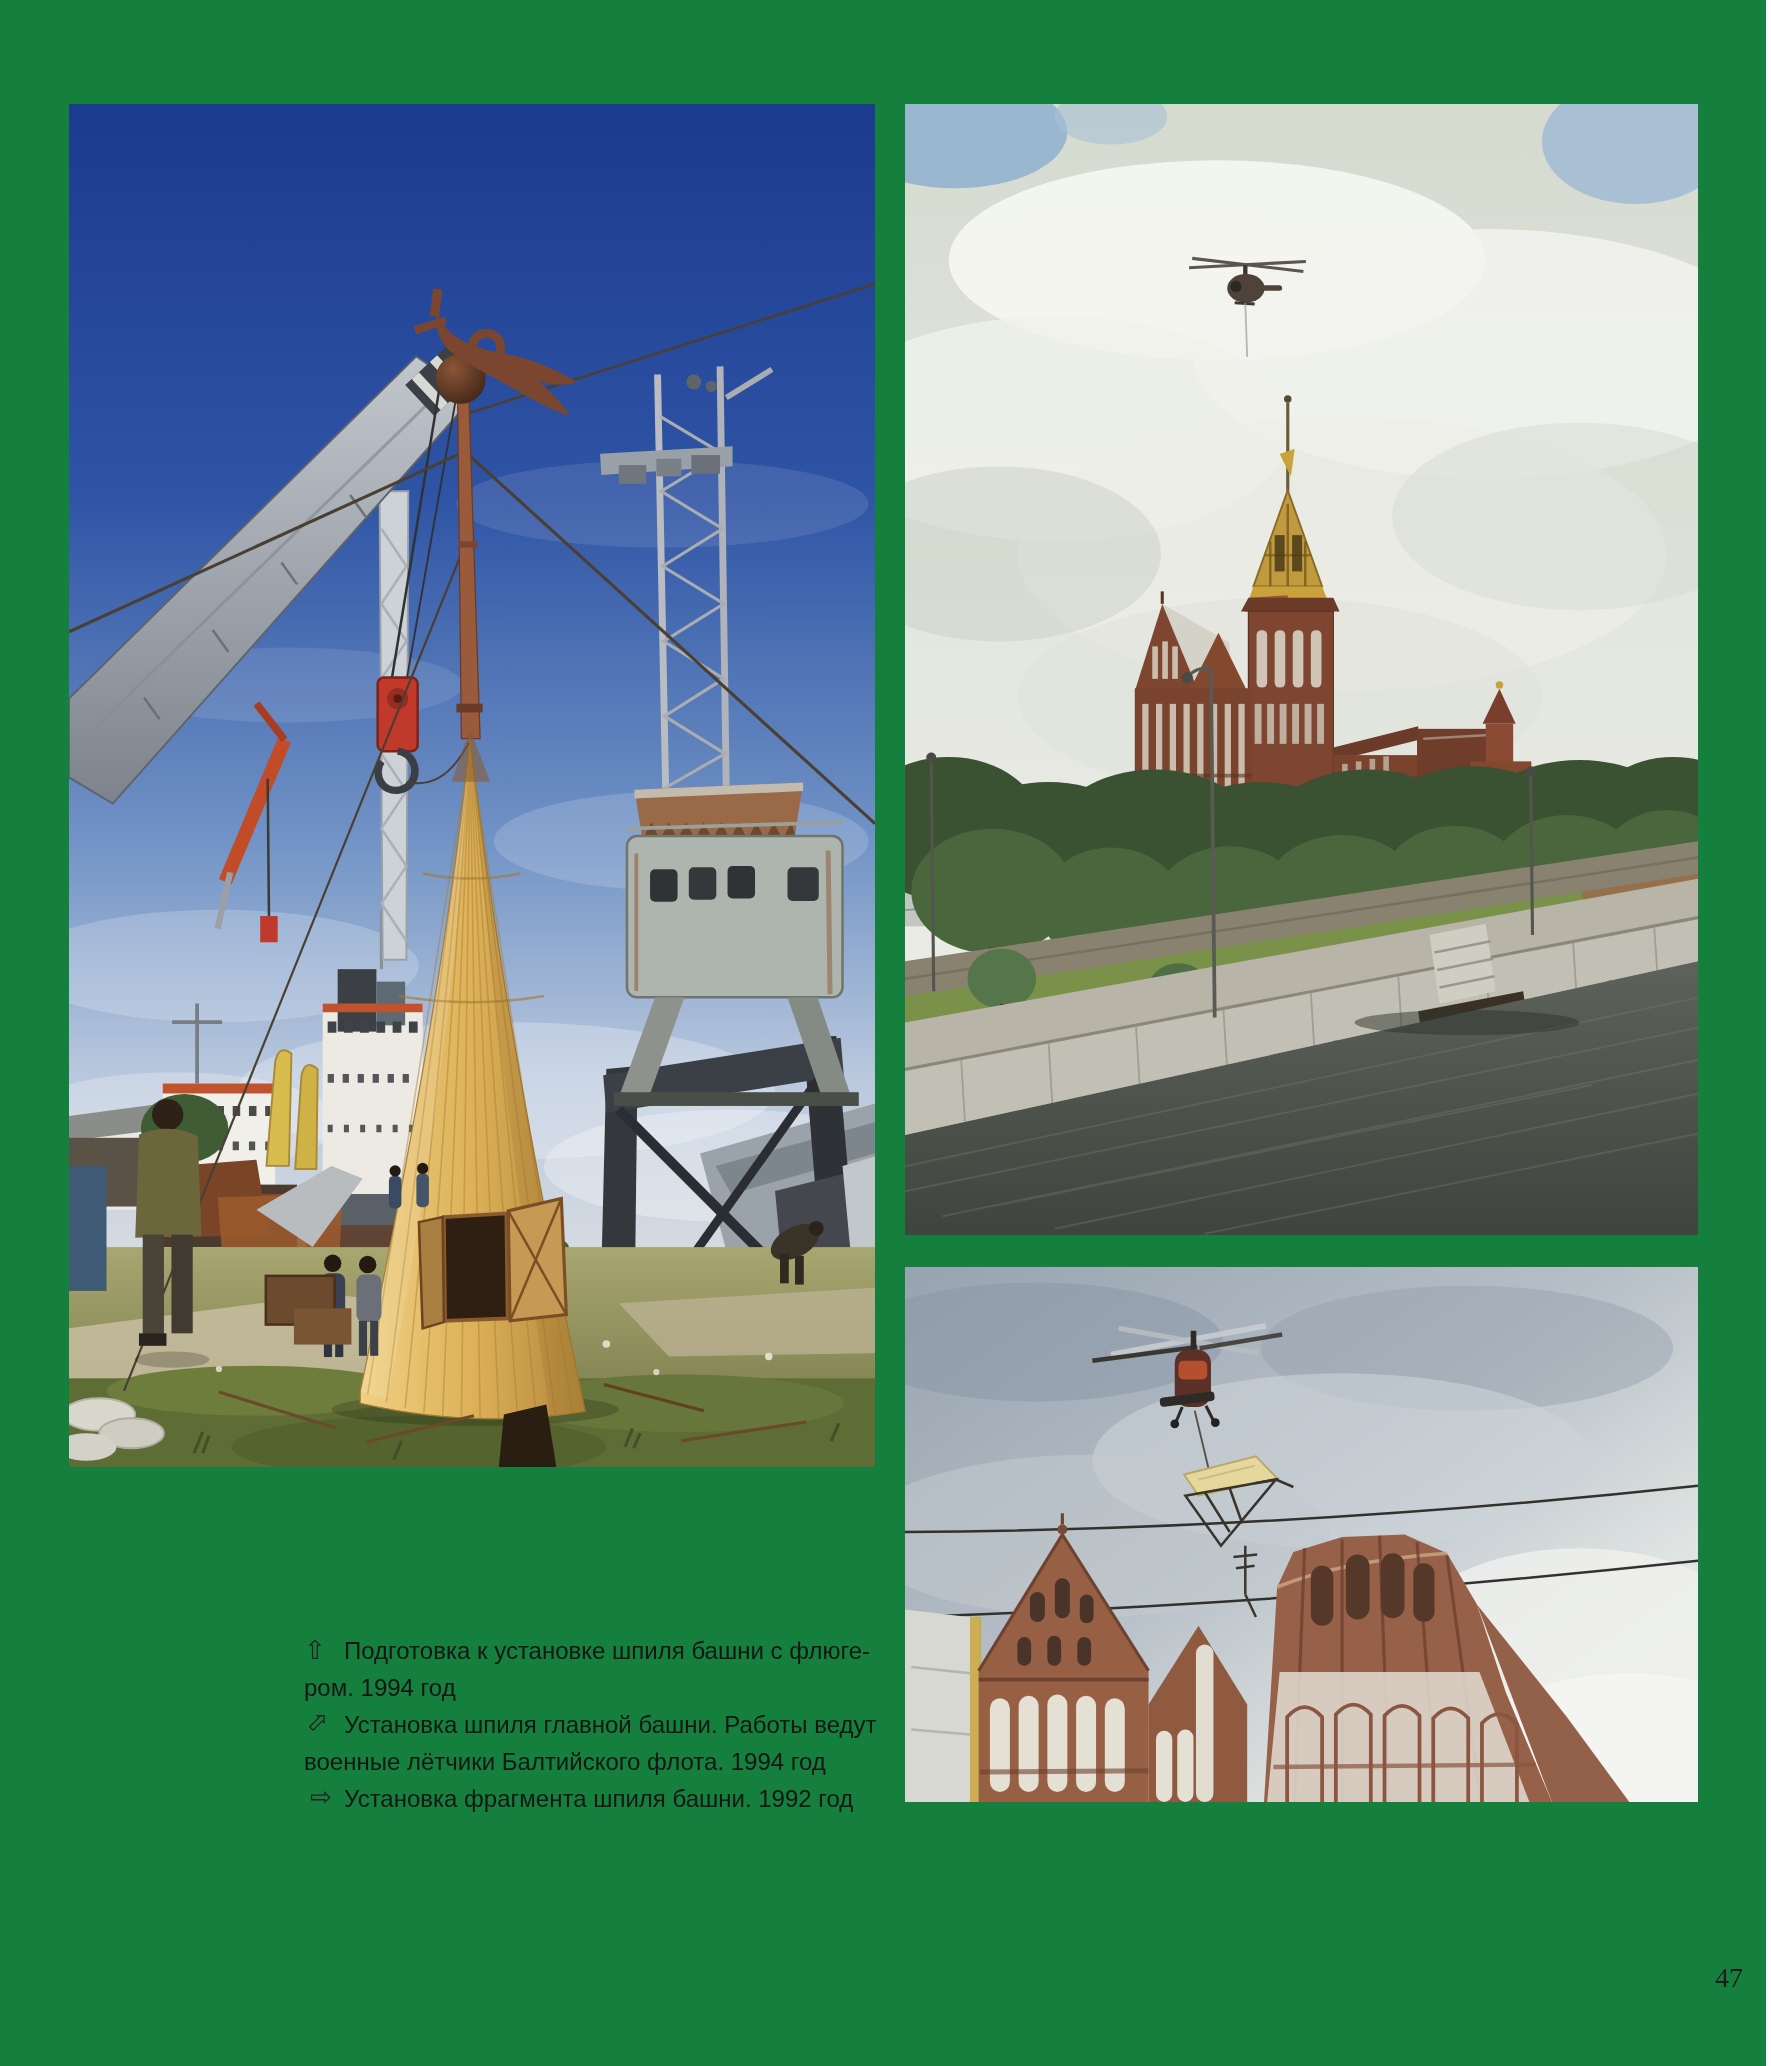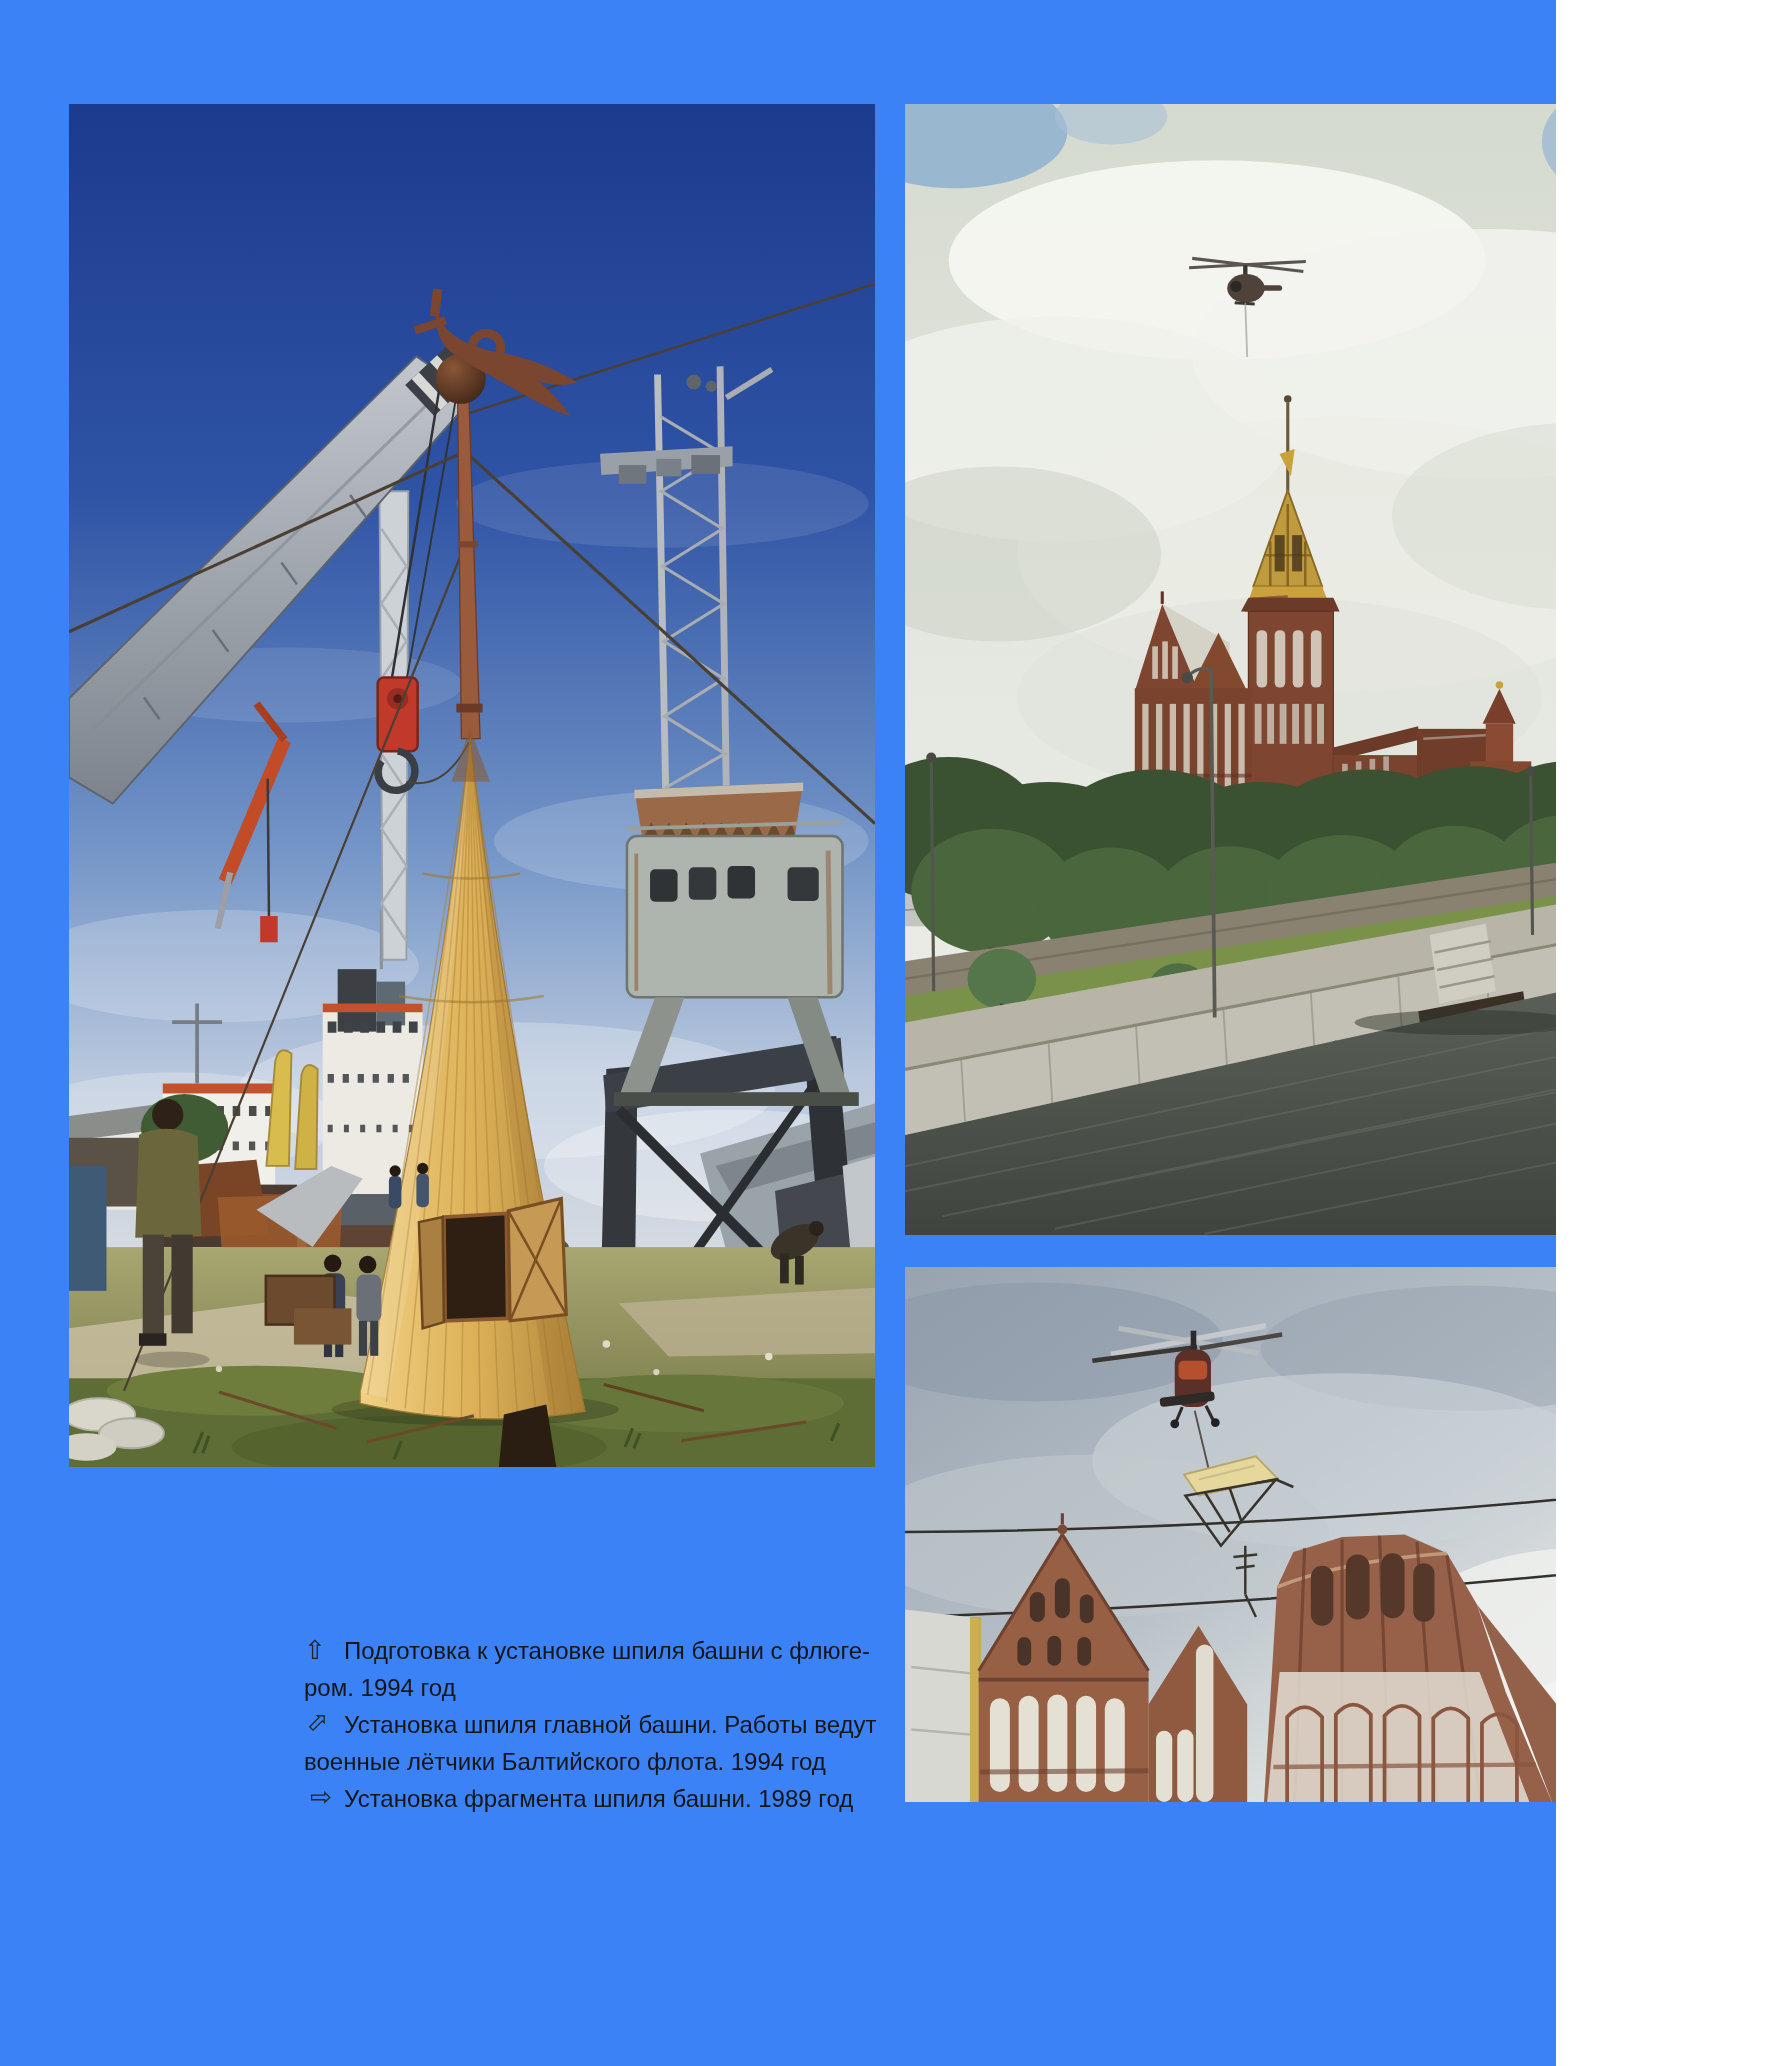--- a/index.html
+++ b/index.html
@@ -1,16 +1,16 @@
 <!DOCTYPE html>
 <html style="font-size:10px"><head>
 <meta charset="utf-8">
 <style>
   html,body{margin:0;padding:0;background:#ffffff;}
-  .page{position:relative;width:1556px;height:2066px;background:#3b82f6;overflow:hidden;
+  .page{position:relative;width:1766px;height:2066px;background:#15803d;overflow:hidden;
         font-family:"Liberation Sans",sans-serif;}
   .photo{position:absolute;overflow:hidden;background:#dfe2e2;}
   .photo svg{display:block;width:100%;height:100%;}
   #photo-left{left:69px;top:104px;width:806px;height:1363px;}
   #photo-top-right{left:905px;top:104px;width:793px;height:1131px;}
   #photo-bottom-right{left:905px;top:1267px;width:793px;height:535px;}
   .caption{position:absolute;left:304px;top:1632px;width:587px;
            font-size:24px;line-height:37px;color:#161616;}
   .caption-line{white-space:nowrap;}
   .cap-arrow{display:inline-block;width:27.5px;margin-right:12.5px;font-size:26px;color:#222;
@@ -663,19 +663,19 @@
       <polygon points="916,540 1060,720 1160,856 1036,856" fill="#93604a"></polygon>
     </g>
   </svg>
   </div>
 
   <div class="caption">
       <div class="caption-line"><span class="cap-arrow up">⇧</span><span>Подготовка к установке шпиля башни с флюге-</span></div>
       <div class="caption-line"><span>ром. 1994 год</span></div>
       <div class="caption-line"><span class="cap-arrow up-right">⇧</span><span>Установка шпиля главной башни. Работы ведут</span></div>
       <div class="caption-line"><span>военные лётчики Балтийского флота. 1994 год</span></div>
-      <div class="caption-line"><span class="cap-arrow right">⇧</span><span>Установка фрагмента шпиля башни. 1989 год</span></div>
+      <div class="caption-line"><span class="cap-arrow right">⇧</span><span>Установка фрагмента шпиля башни. 1992 год</span></div>
     </div>
 
   <div class="page-number">47</div>
 
 </div>
 
 
 </body></html>

